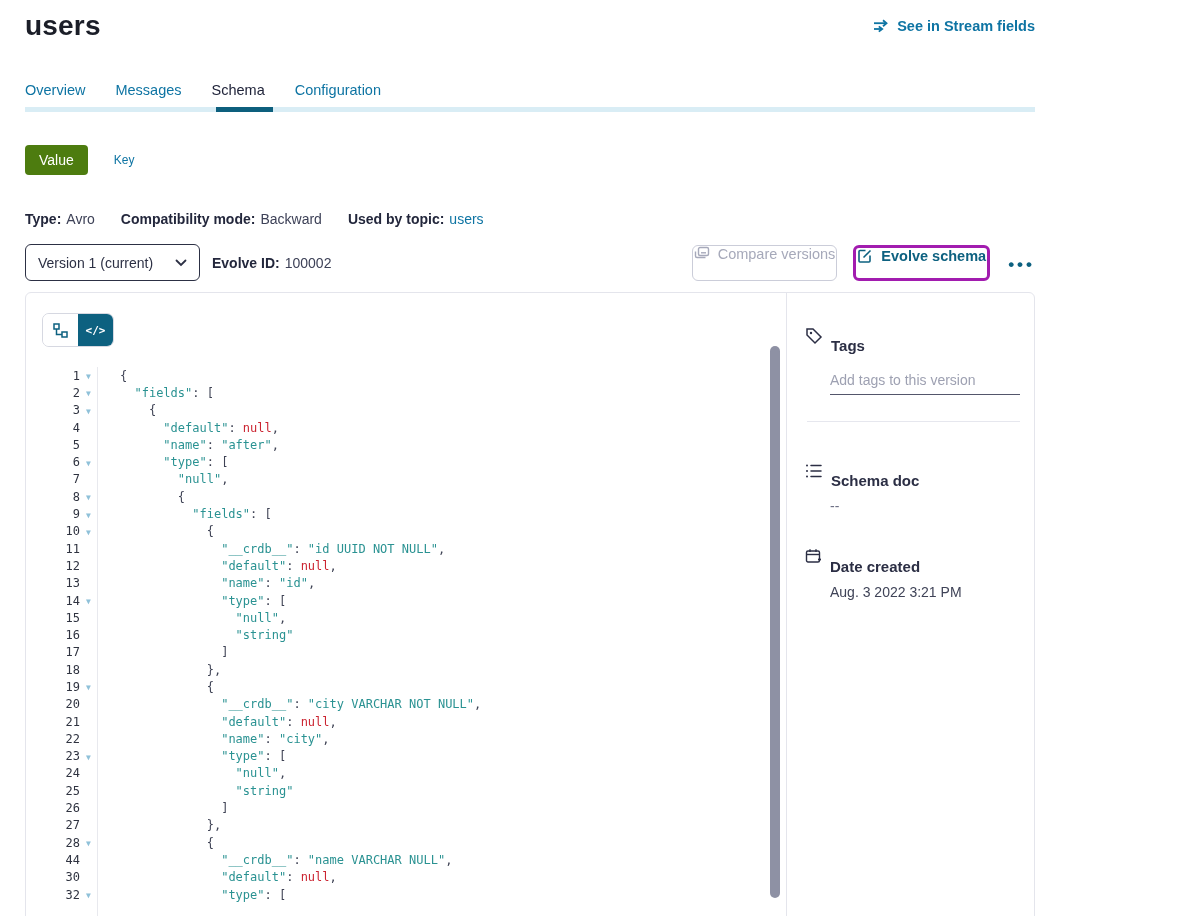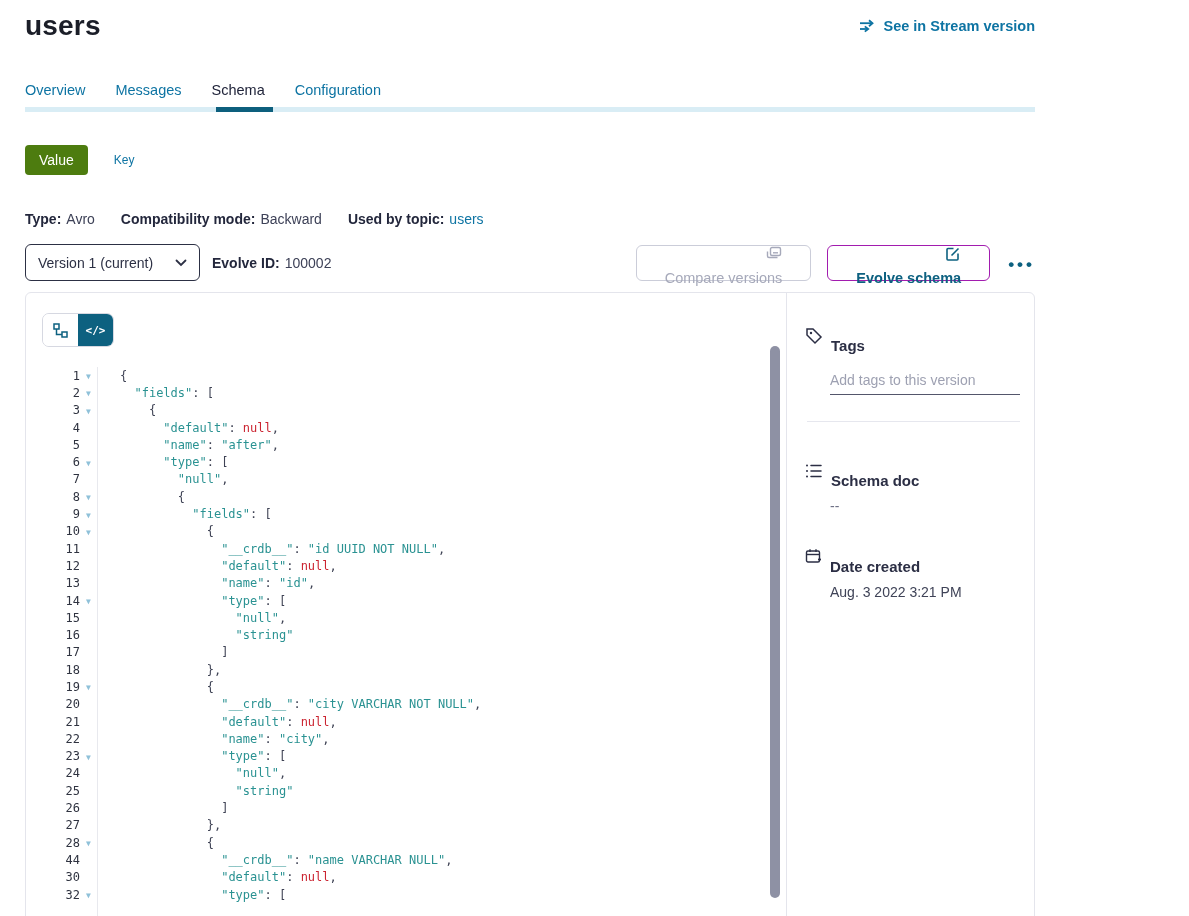--- a/index.html
+++ b/index.html
@@ -34,24 +34,24 @@
   .meta .lnk { color:#0e74a3; cursor:pointer; }
 
   
   .verrow { margin-top:17px; display:flex; align-items:center; }
   .select { width:175px; height:37px; border:1px solid #2c3044; border-radius:6px;
     display:flex; align-items:center; justify-content:space-between; padding:0 12px;
     font-size:14px; color:#2c3044; cursor:pointer; background:#fff; }
   .schemaid { margin-left:12px; font-size:14px; }
   .schemaid b { color:#23273c; margin-right:5px; }
   .verrow .right { margin-left:auto; display:flex; align-items:center; gap:16px; }
-  .btn-outline { height:36px; display:flex; align-items:flex-end; gap:8px; padding:0 28px;
-    border-radius:6px; font-size:14.5px; background:#fff; cursor:pointer; font-family:inherit;flex-direction:column; }
+  .btn-outline { height:36px; display:flex; align-items:flex-start; gap:8px; padding:0 1px;
+    border-radius:6px; font-size:14.5px; background:#fff; cursor:pointer; font-family:inherit; }
   .btn-compare { border:1px solid #cbcdd9; color:#a6a9ba; cursor:default; }
-  .btn-evolve  { border:1px solid #a21caf; color:#0d6180; font-weight:700; }
+  .btn-evolve  { border:3px solid #a21caf; color:#0d6180; font-weight:700; }
   .more { color:#0d6180; font-size:17px; font-weight:700; letter-spacing:3px; cursor:pointer;
     background:none; border:none; line-height:1; padding:4px 0 0 2px; }
 
   
   .card { margin-top:11px; border:1px solid #e4e5ec; border-radius:6px 6px 0 0; height:650px;
     display:flex; overflow:hidden; }
   .editor { flex:1; position:relative; padding:20px 0 0 16px; min-width:0; }
   .viewtoggle { display:inline-flex; border:1px solid #d6d8e1; border-radius:7px; overflow:hidden; }
   .vt-btn { width:35px; height:32px; display:flex; align-items:center; justify-content:center;
     background:#fff; border:none; cursor:pointer; }
@@ -96,21 +96,21 @@
     <div class="title">users</div>
     <a class="lineage">
       <span>
         <svg class="icon" width="17" height="14" viewBox="0 0 17 14" fill="none" stroke="#0e74a3" stroke-width="1.8">
           <path d="M1 4.2 H12.5"></path>
             <path d="M10 1.2 L13.5 4.2 L10 7.2" fill="none"></path>
           <path d="M1 10 H8"></path>
             <path d="M5.8 7.4 L9.2 10 L5.8 12.6" fill="none"></path>
         </svg>
       </span>
-      <span>See in Stream version</span>
+      <span>See in Stream fields</span>
     </a>
   </div>
 
   <div class="tabs">
     <div class="tabrow">
       <div class="tab">Overview</div>
       <div class="tab">Messages</div>
       <div class="tab active">Schema</div>
       <div class="tab">Configuration</div>
     </div>

